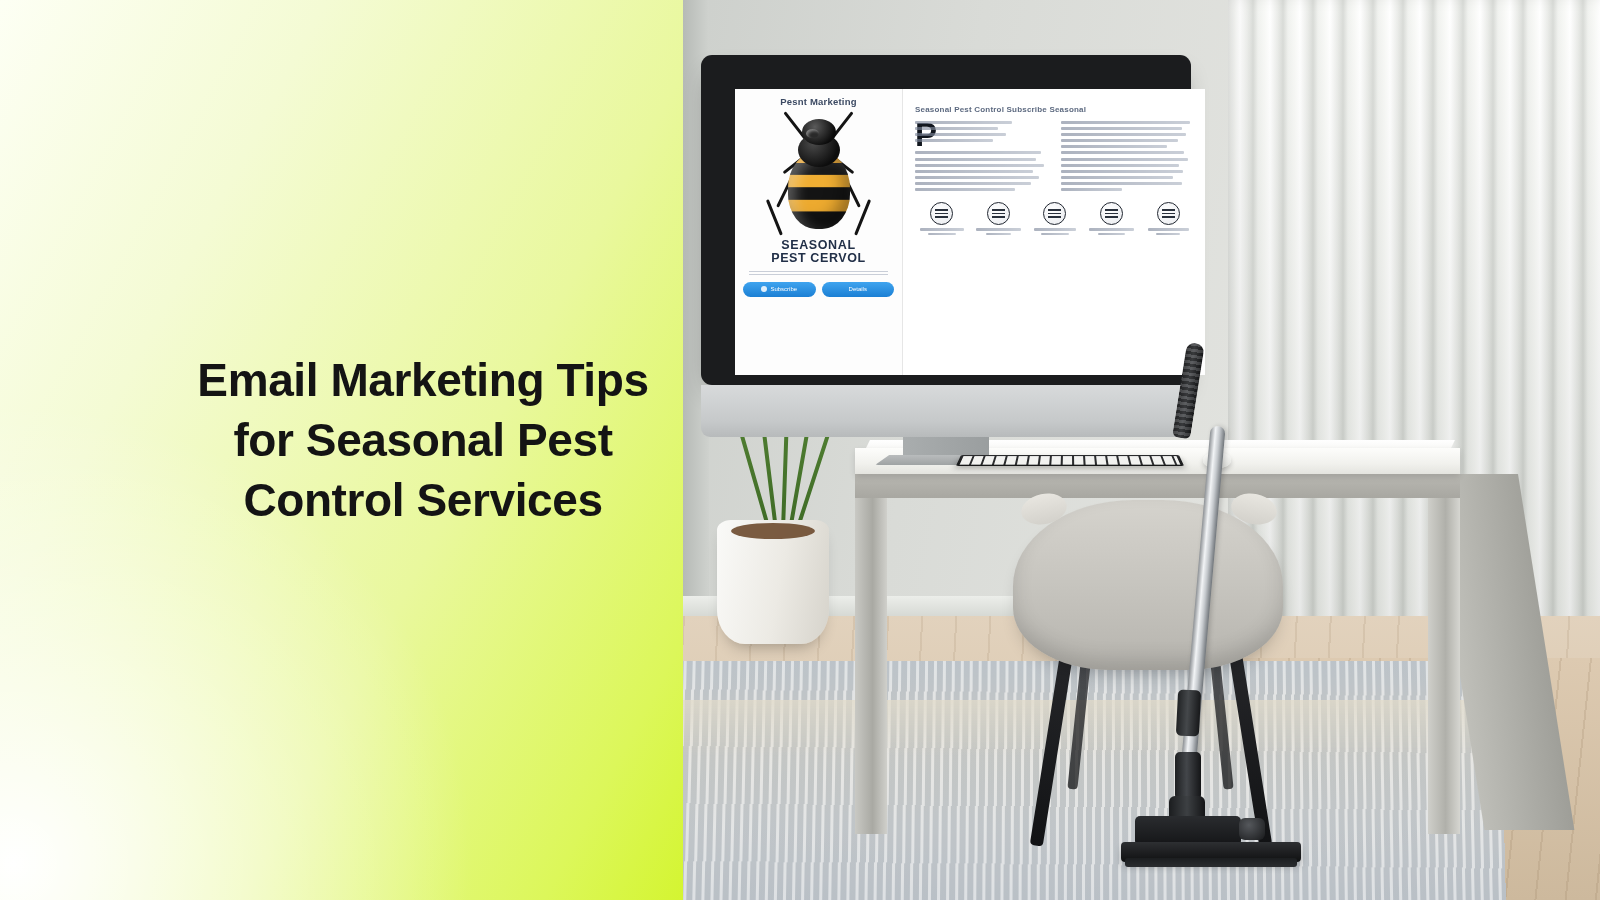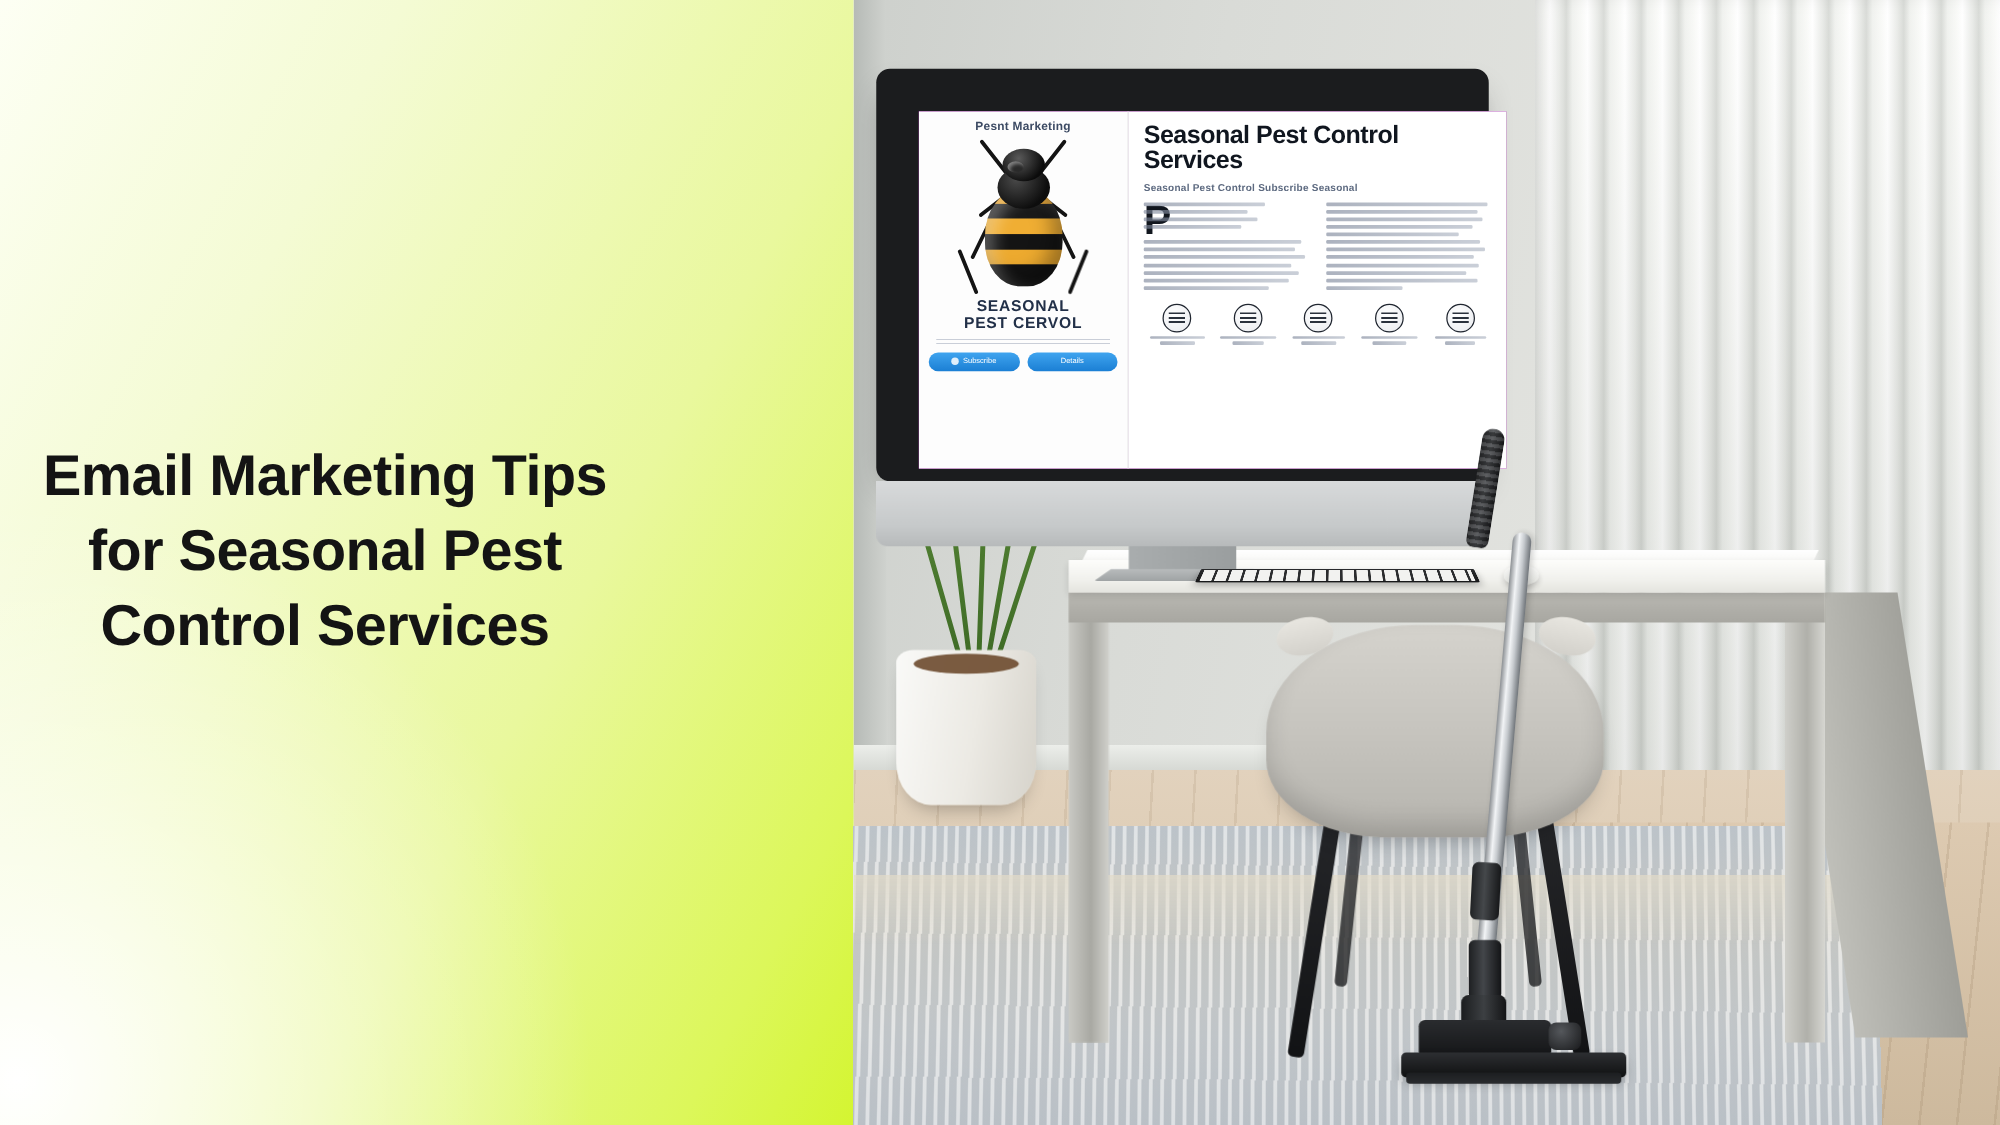--- a/index.html
+++ b/index.html
@@ -7,21 +7,21 @@
     font-family:"Liberation Sans", sans-serif; }
 
   .canvas { position:relative; width:1600px; height:900px; display:flex; }
 
   
   .left-panel {
     position:relative; width:683px; height:900px;
     background:
       radial-gradient(circle at 2% 96%, #ffffff 0%, rgba(255,255,255,0) 42%),
       linear-gradient(118deg, #fdfff4 0%, #f4fbd4 28%, #e9f89d 62%, #dcf75a 88%, #d4f531 100%);
-    display:flex; align-items:center; justify-content:flex-start;
+    display:flex; align-items:center; justify-content:flex-end;
   }
   .left-title {
     width:520px; text-align:center; color:#141414;
     font-size:46px; font-weight:bold; line-height:1.30; letter-spacing:-0.4px;
     margin-top:-18px;
   }
 
   
   .photo { position:relative; width:917px; height:900px; overflow:hidden;
            background:#d8d9d6; }
@@ -315,21 +315,20 @@
               <span class="pbtn-dot"></span>
               <span>Subscribe</span>
             </span>
             <span class="pbtn">
               <span>Details</span>
             </span>
           </div>
         </div>
 
         <div class="article">
-          <div class="art-h1">Seasonal Pest Control Services</div>
           <div class="art-sub">Seasonal Pest Control Subscribe Seasonal</div>
 
           <div class="art-cols">
             <div class="art-col">
               <span class="dropcap">P</span>
               <div id="col1">
                   <div class="tline" style="width: 72%;"></div>
                   <div class="tline" style="width: 62%;"></div>
                   <div class="tline" style="width: 68%;"></div>
                   <div class="tline" style="width: 58%;"></div>

